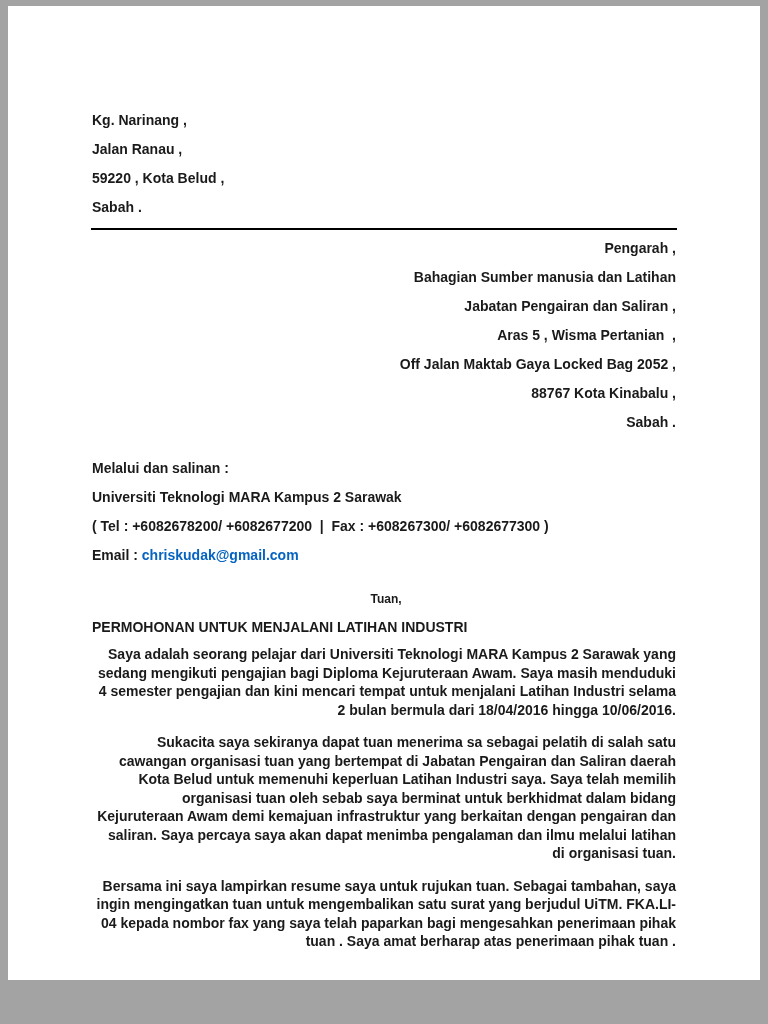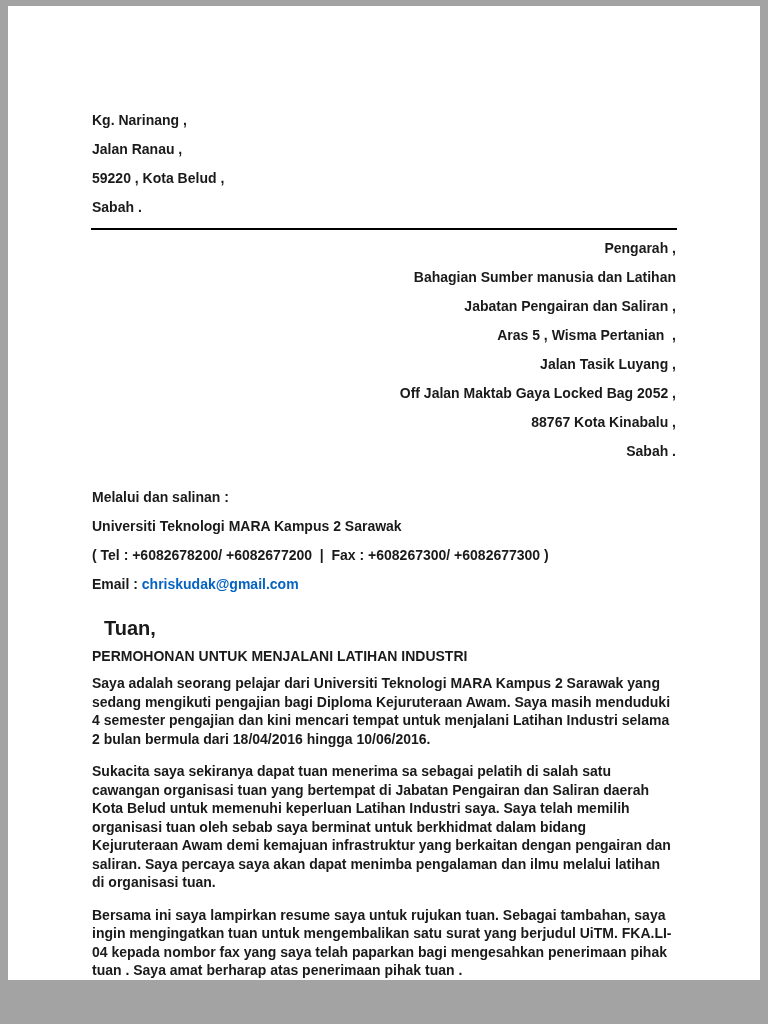--- a/index.html
+++ b/index.html
@@ -43,35 +43,36 @@
     text-align: right;
   }
   .via-block {
     margin-bottom: 16px;
   }
   .email-link {
     color: #0563c1;
     cursor: pointer;
   }
   .salutation {
-    margin: 28px 0 12px 12px;
-    font-size: 20px;
+    margin: 28px 0 12px 4px;
+    font-size: 12px;
     line-height: 16px;
+    text-align: center;
   }
   .subject {
     margin: 0 0 10px 0;
     font-size: 14px;
     line-height: 16px;
     text-align: left;
   }
   .para {
     margin: 0 0 14px 0;
     font-size: 14px;
     line-height: 18.5px;
-    text-align: left;
+    text-align: right;
   }
 </style>
 </head>
 <body>
 
 <div class="viewport">
   <div class="page">
 
     <div class="sender-block">
       <p class="addr-line">Kg. Narinang ,</p>
@@ -80,21 +81,20 @@
       <p class="addr-line">Sabah .</p>
     </div>
 
     <hr class="divider">
 
     <div class="recipient-block">
       <p class="addr-line"> Pengarah ,</p>
       <p class="addr-line">Bahagian Sumber manusia dan Latihan</p>
       <p class="addr-line">Jabatan Pengairan dan Saliran ,</p>
       <p class="addr-line">Aras 5 , Wisma Pertanian  ,</p>
-      <p class="addr-line"> Jalan Tasik Luyang ,</p>
       <p class="addr-line">Off Jalan Maktab Gaya Locked Bag 2052 ,</p>
       <p class="addr-line">88767 Kota Kinabalu ,</p>
       <p class="addr-line">Sabah .</p>
     </div>
 
     <div class="via-block">
       <p class="via-line">Melalui dan salinan :</p>
       <p class="via-line">Universiti Teknologi MARA Kampus 2 Sarawak</p>
       <p class="via-line">( Tel : +6082678200/ +6082677200  |  Fax : +608267300/ +6082677300 )</p>
       <p class="via-line"><span>Email : </span><a class="email-link">chriskudak@gmail.com</a></p>

